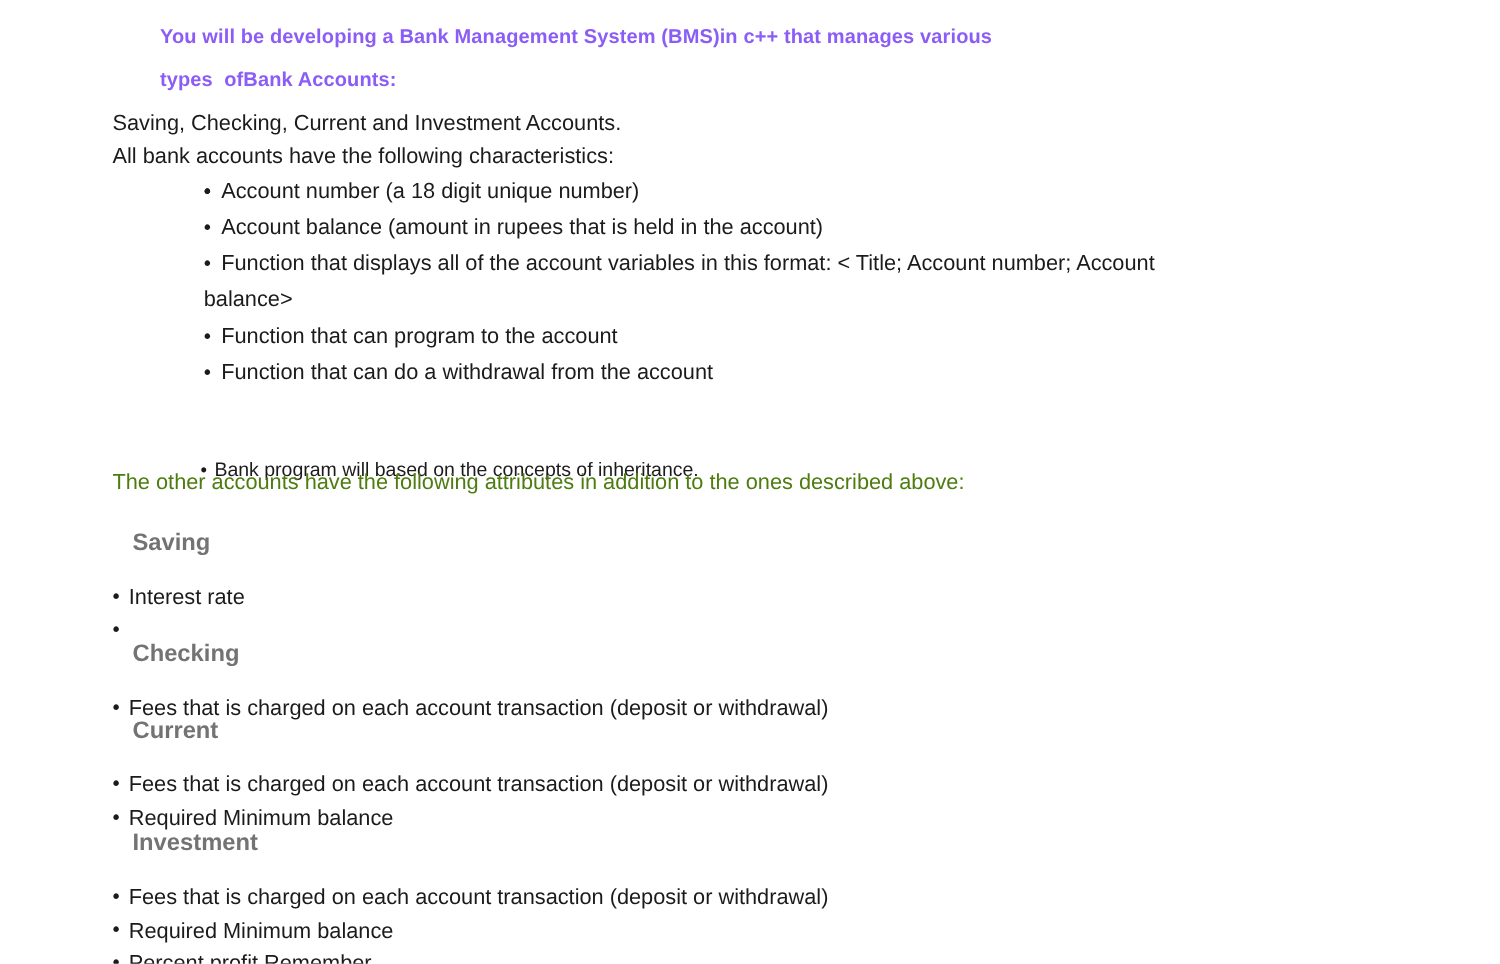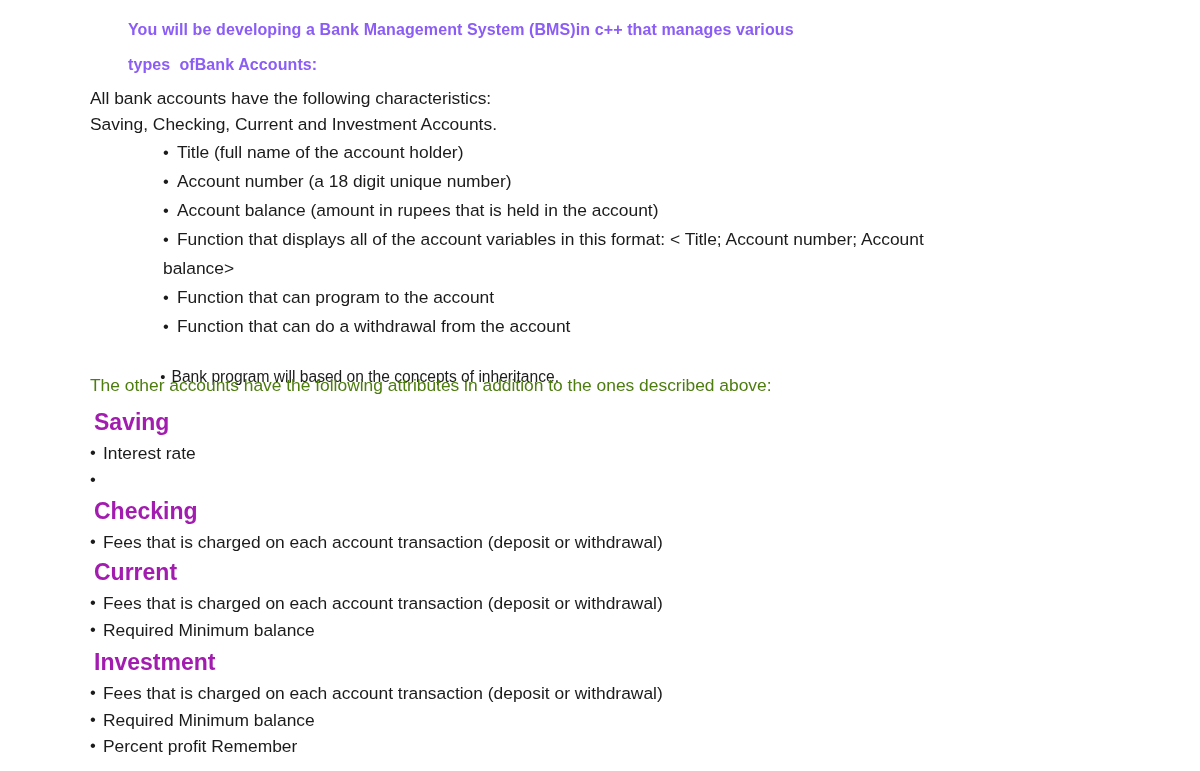--- a/index.html
+++ b/index.html
@@ -112,25 +112,25 @@
     top: 373px;
     font-size: 17.4px;
     line-height: 24px;
     color: #4d7c0f;
     white-space: pre;
   }
 
   
   .section { position: absolute; left: 90px; width: 1020px; }
   .section h2 {
-    margin: 4px;
-    font-size: 23px;
+    margin: 16px;
+    font-size: 19px;
     font-weight: bold;
     line-height: 27px;
-    color: #a21caf;
+    color: #737373;
     white-space: pre;
   }
   .section ul {
     margin: 0;
     padding: 0;
     list-style: none;
   }
   .section li {
     position: relative;
     padding-left: 13px;
@@ -156,29 +156,28 @@
 <body>
 
 <div class="page">
 
   <div class="doc-title">
     <span class="t-line">You will be developing a Bank Management System (BMS)in c++ that manages various</span>
     <span class="t-line">types  ofBank Accounts:</span>
   </div>
 
   <div class="intro">
+    <span class="p-line">Saving, Checking, Current and Investment Accounts.</span>
     <span class="p-line">All bank accounts have the following characteristics:</span>
-    <span class="p-line">Saving, Checking, Current and Investment Accounts.</span>
   </div>
 
   <div class="inner-list">
 
     <span class="li">
       <span class="bullet">•</span>
-      <span class="txt">Title (full name of the account holder)</span>
     </span>
 
     <span class="li">
       <span class="bullet">•</span>
       <span class="txt">Account number (a 18 digit unique number)</span>
     </span>
 
     <span class="li">
       <span class="bullet">•</span>
       <span class="txt">Account balance (amount in rupees that is held in the account)</span>

